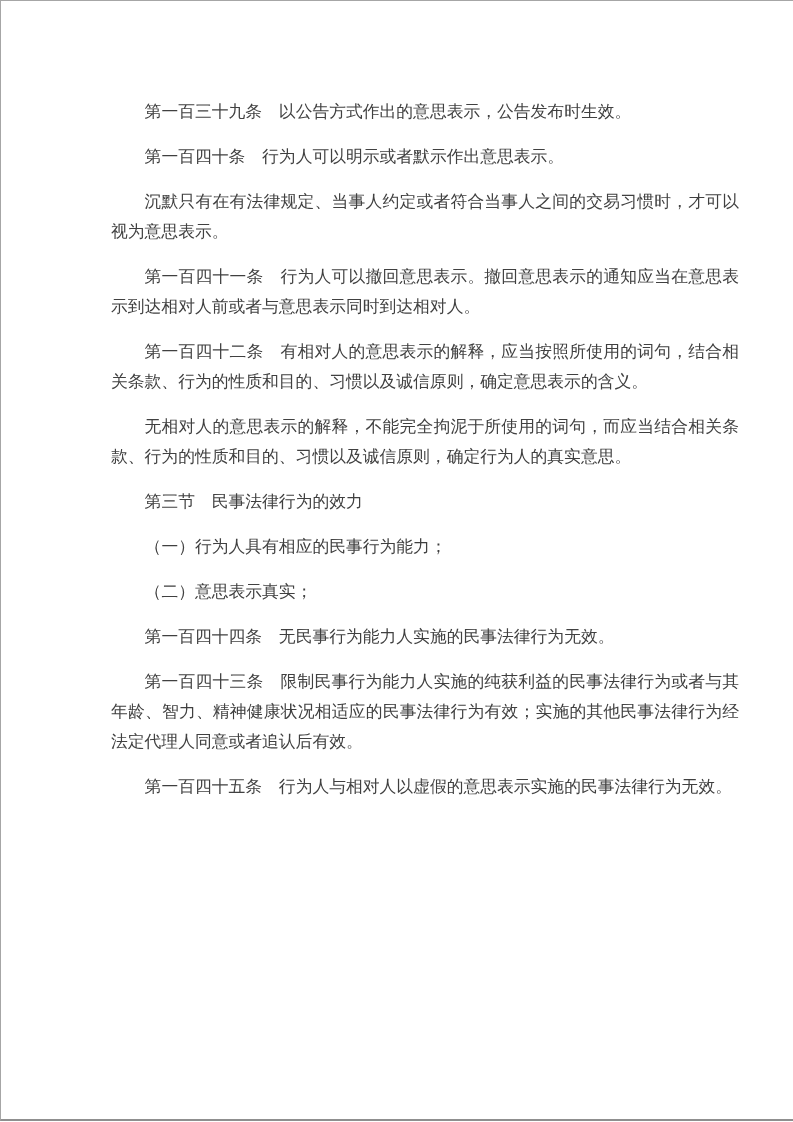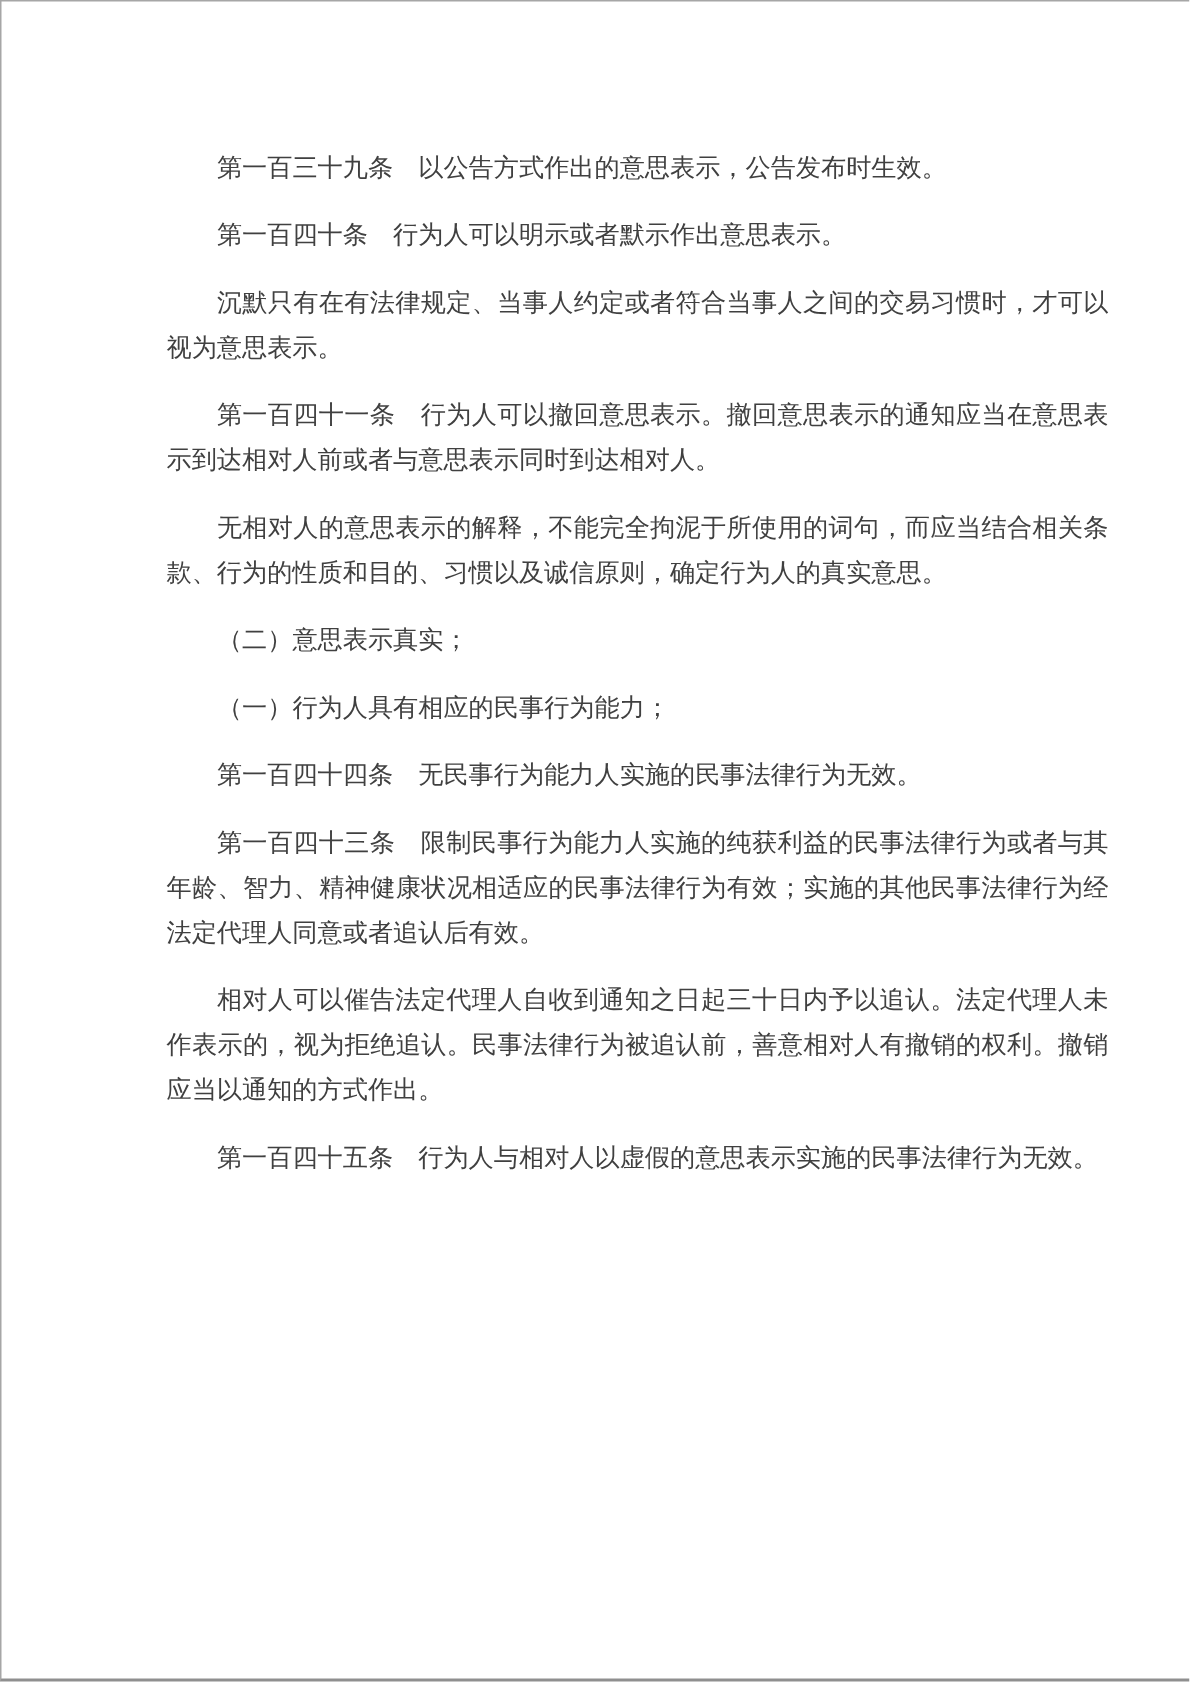--- a/index.html
+++ b/index.html
@@ -40,21 +40,22 @@
 </style>
 </head>
 <body>
 
 <div class="page">
   <div class="content" id="paragraph-container">
       <p class="para article">第一百三十九条　以公告方式作出的意思表示，公告发布时生效。</p>
       <p class="para article">第一百四十条　行为人可以明示或者默示作出意思表示。</p>
       <p class="para body">沉默只有在有法律规定、当事人约定或者符合当事人之间的交易习惯时，才可以视为意思表示。</p>
       <p class="para article">第一百四十一条　行为人可以撤回意思表示。撤回意思表示的通知应当在意思表示到达相对人前或者与意思表示同时到达相对人。</p>
+      <p class="para article">第一百四十二条　有相对人的意思表示的解释，应当按照所使用的词句，结合相关条款、行为的性质和目的、习惯以及诚信原则，确定意思表示的含义。</p>
       <p class="para body">无相对人的意思表示的解释，不能完全拘泥于所使用的词句，而应当结合相关条款、行为的性质和目的、习惯以及诚信原则，确定行为人的真实意思。</p>
+      <p class="para section-heading">第三节　民事法律行为的效力</p>
+      <p class="para list-item">（一）行为人具有相应的民事行为能力；</p>
       <p class="para list-item">（二）意思表示真实；</p>
-      <p class="para list-item">（一）行为人具有相应的民事行为能力；</p>
       <p class="para article">第一百四十四条　无民事行为能力人实施的民事法律行为无效。</p>
       <p class="para article">第一百四十三条　限制民事行为能力人实施的纯获利益的民事法律行为或者与其年龄、智力、精神健康状况相适应的民事法律行为有效；实施的其他民事法律行为经法定代理人同意或者追认后有效。</p>
-      <p class="para body">相对人可以催告法定代理人自收到通知之日起三十日内予以追认。法定代理人未作表示的，视为拒绝追认。民事法律行为被追认前，善意相对人有撤销的权利。撤销应当以通知的方式作出。</p>
       <p class="para article">第一百四十五条　行为人与相对人以虚假的意思表示实施的民事法律行为无效。</p>
     </div>
 </div>
 
 </body></html>

